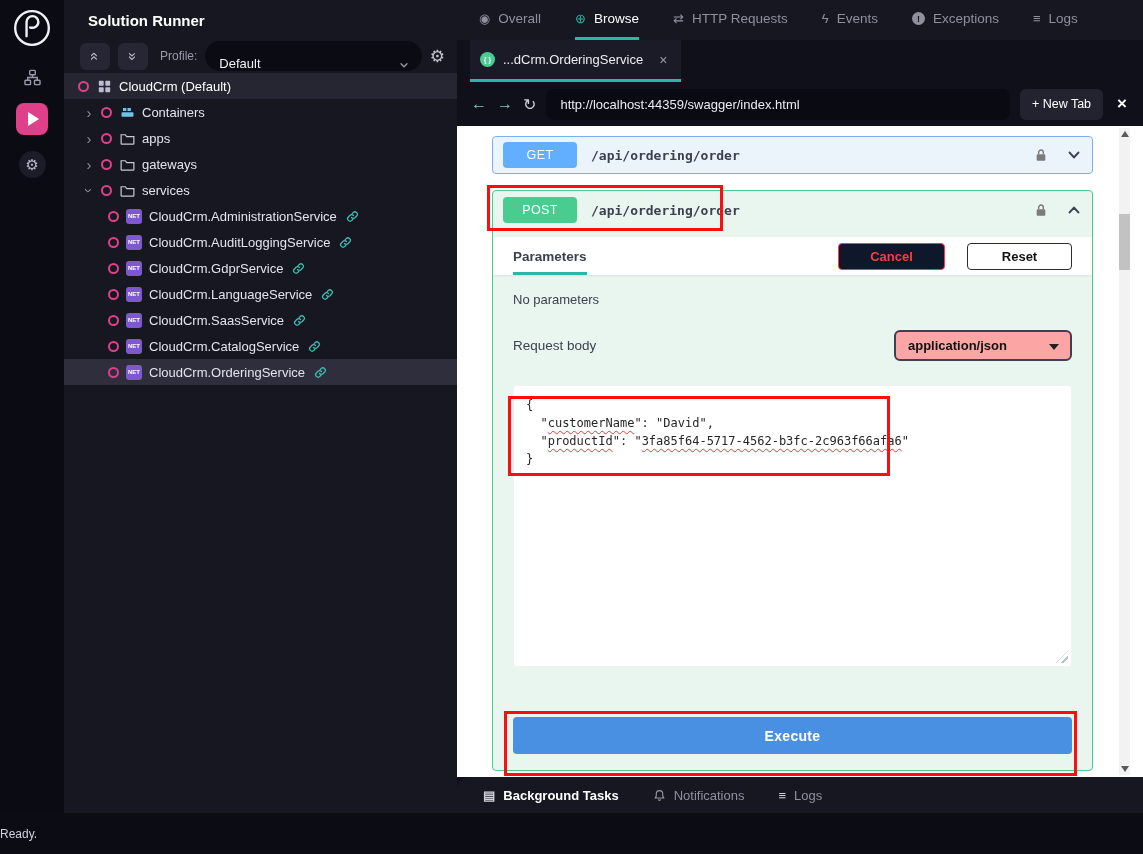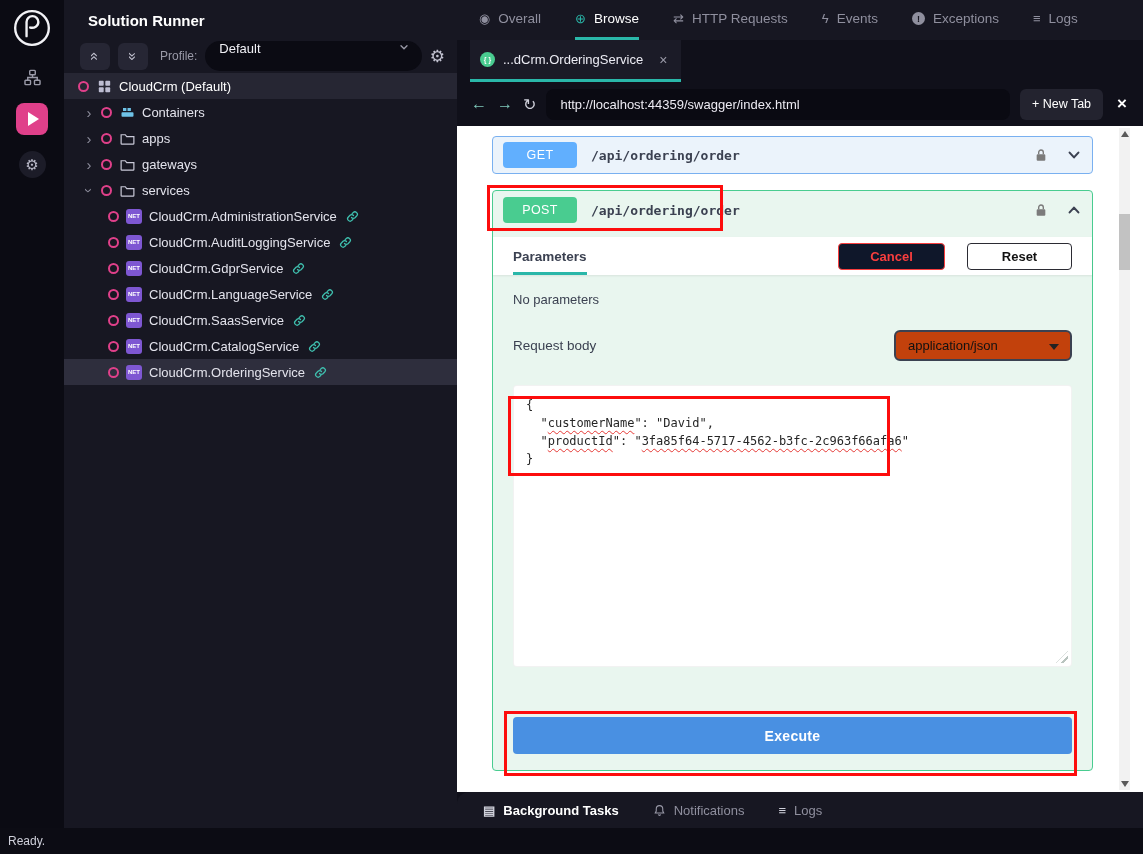--- a/index.html
+++ b/index.html
@@ -15,21 +15,21 @@
   .tri{width:0;height:0;border-left:11px solid #fff;border-top:7px solid transparent;border-bottom:7px solid transparent;margin-left:3px}
   .act-gear{width:27px;height:27px;border-radius:50%;background:#1c1c28;color:#b9b9c8;font-size:15px}
 
   
   .sidebar{width:393px;background:#171722;display:flex;flex-direction:column;flex:none}
   .sb-title{font-size:15px;font-weight:bold;color:#fff;padding:12px 0 10px 24px}
   .sb-toolbar{display:flex;align-items:center;gap:8px;padding:0 12px 0 16px;height:34px;flex:none}
   .sq-btn{width:30px;height:27px;border:none;border-radius:6px;background:#262634;color:#c2c2d0;display:flex;align-items:center;justify-content:center;cursor:pointer}
   .dbl{display:inline-block;transform:rotate(90deg);font-size:15px;line-height:1}
   .profile-label{color:#9a9aa8;font-size:12px;margin-left:4px}
-  .profile-select{flex:1;height:30px;background:#0b0b13;border-radius:15px;display:flex;align-items:flex-start;padding:0 12px 0 14px;color:#f0f0f5;font-size:13px;cursor:pointer}
+  .profile-select{flex:1;height:30px;background:#0b0b13;border-radius:15px;display:flex;align-items:flex-end;padding:0 12px 0 14px;color:#f0f0f5;font-size:13px;cursor:pointer}
   .sel-chev{margin-left:auto;display:flex}
   .sb-gear{background:none;border:none;color:#c2c2d0;font-size:17px;cursor:pointer}
   .tree{margin-top:0;font-size:13px;color:#e3e3ec}
   .trow{display:flex;align-items:center;height:26px;gap:7px;cursor:pointer;white-space:nowrap}
   .trow.root{padding-left:14px;background:#262633;color:#fff}
   .trow.folder{padding-left:20px}
   .trow.service{padding-left:44px}
   .trow.selected{background:#2e2e3d}
   .chev{color:#8d8d9c;font-size:15px;width:10px;display:inline-block;line-height:1;text-align:center}
   .chev.open{transform:rotate(90deg)}
@@ -70,41 +70,41 @@
   .lock,.opchev{display:flex;cursor:pointer}
   .opblock{margin-top:16px;border:1px solid #49cc90;border-radius:4px;background:#e9f6ef;padding-bottom:16px}
   .sec-head{margin-top:8px;background:#fff;height:38px;display:flex;align-items:center;padding:0 20px;box-shadow:0 1px 2px rgba(0,0,0,.08)}
   .params-title{font-size:13.5px;font-weight:bold;color:#3b4151;height:100%;display:flex;align-items:center;border-bottom:3px solid #2ab7a9;padding-top:3px}
   .sec-btns{margin-left:auto;display:flex;gap:22px;align-items:center}
   .btn-cancel{width:107px;height:27px;background:#0f172a;border:1.5px solid #f93e3e;border-radius:4px;color:#f93e3e;font-weight:bold;font-size:13px;cursor:pointer}
   .btn-reset{width:105px;height:27px;background:#fff;border:1.5px solid #2b2b33;border-radius:4px;color:#111;font-weight:bold;font-size:13px;cursor:pointer}
   .noparams{padding:17px 20px 5px;font-size:13px;color:#3b4151}
   .req-row{margin-top:18px;padding:0 20px;display:flex;align-items:center;justify-content:space-between}
   .req-label{font-size:13.5px;color:#3b4151}
-  .ct-select{width:178px;height:31px;background:#c2410c;border:2px solid #3b4151;border-radius:6px;display:flex;align-items:center;padding:0 28px 0 12px;font-size:13px;font-weight:normal;color:#111;position:relative;cursor:pointer}
+  .ct-select{width:178px;height:31px;background:#fca5a5;border:2px solid #3b4151;border-radius:6px;display:flex;align-items:center;padding:0 28px 0 12px;font-size:13px;font-weight:bold;color:#111;position:relative;cursor:pointer}
   .ct-select:after{content:"";position:absolute;right:11px;top:12px;border:5px solid transparent;border-top:6px solid #222}
   .editor{margin:24px 20px 0;height:282px;background:#fff;border-radius:4px;border:1px solid rgba(0,0,0,.05);position:relative;cursor:text}
   .editor pre{padding:10px 12px;font-family:"DejaVu Sans Mono",monospace;font-size:12px;line-height:1.5;color:#262626}
   .squig{text-decoration:underline wavy #e53935;text-decoration-thickness:1px;text-underline-offset:3px}
   .resize-handle{position:absolute;right:3px;bottom:3px;width:12px;height:12px;background:repeating-linear-gradient(135deg,transparent 0 3px,#b9c4bf 3px 4.5px);clip-path:polygon(100% 0,100% 100%,0 100%);cursor:nwse-resize}
   .execute{display:block;margin:50px 20px 0;width:calc(100% - 40px);height:37px;background:#4990e2;border:none;border-radius:4px;color:#fff;font-weight:bold;font-size:14px;letter-spacing:.3px;cursor:pointer}
 
   
   .vscroll{position:absolute;top:2px;bottom:2px;right:13px;width:11px;background:#f2f2f2}
   .vthumb{position:absolute;top:86px;left:0;width:11px;height:56px;background:#c2c2c2;cursor:grab}
   .varrow{position:absolute;left:1.5px;width:0;height:0;border-left:4px solid transparent;border-right:4px solid transparent}
   .varrow.up{top:3px;border-bottom:6px solid #5a5a5a}
   .varrow.down{bottom:3px;border-top:6px solid #5a5a5a}
 
   
   .bottom-bar{height:36px;background:#171722;border-top-left-radius:12px;display:flex;align-items:center;gap:34px;padding-left:26px;flex:none}
   .bb-item{display:flex;align-items:center;gap:8px;font-size:13px;color:#8f8f9e;cursor:pointer}
   .bb-item.active{color:#fff;font-weight:bold}
   .bb-ic{font-size:13px;color:#cfd0da;display:flex}
-  .statusbar{height:26px;background:#0c0c14;display:flex;align-items:center;padding-left:8px;color:#cfd0da;font-size:12px;flex:none}
+  .statusbar{height:41px;background:#0c0c14;display:flex;align-items:center;padding-left:0;color:#cfd0da;font-size:12px;flex:none}
 
   
   .annot{position:absolute;border:3px solid #fd0d0d;pointer-events:none;z-index:50}
 </style>
 </head>
 <body>
 
 <div class="page">
   <div class="main-row">
 

